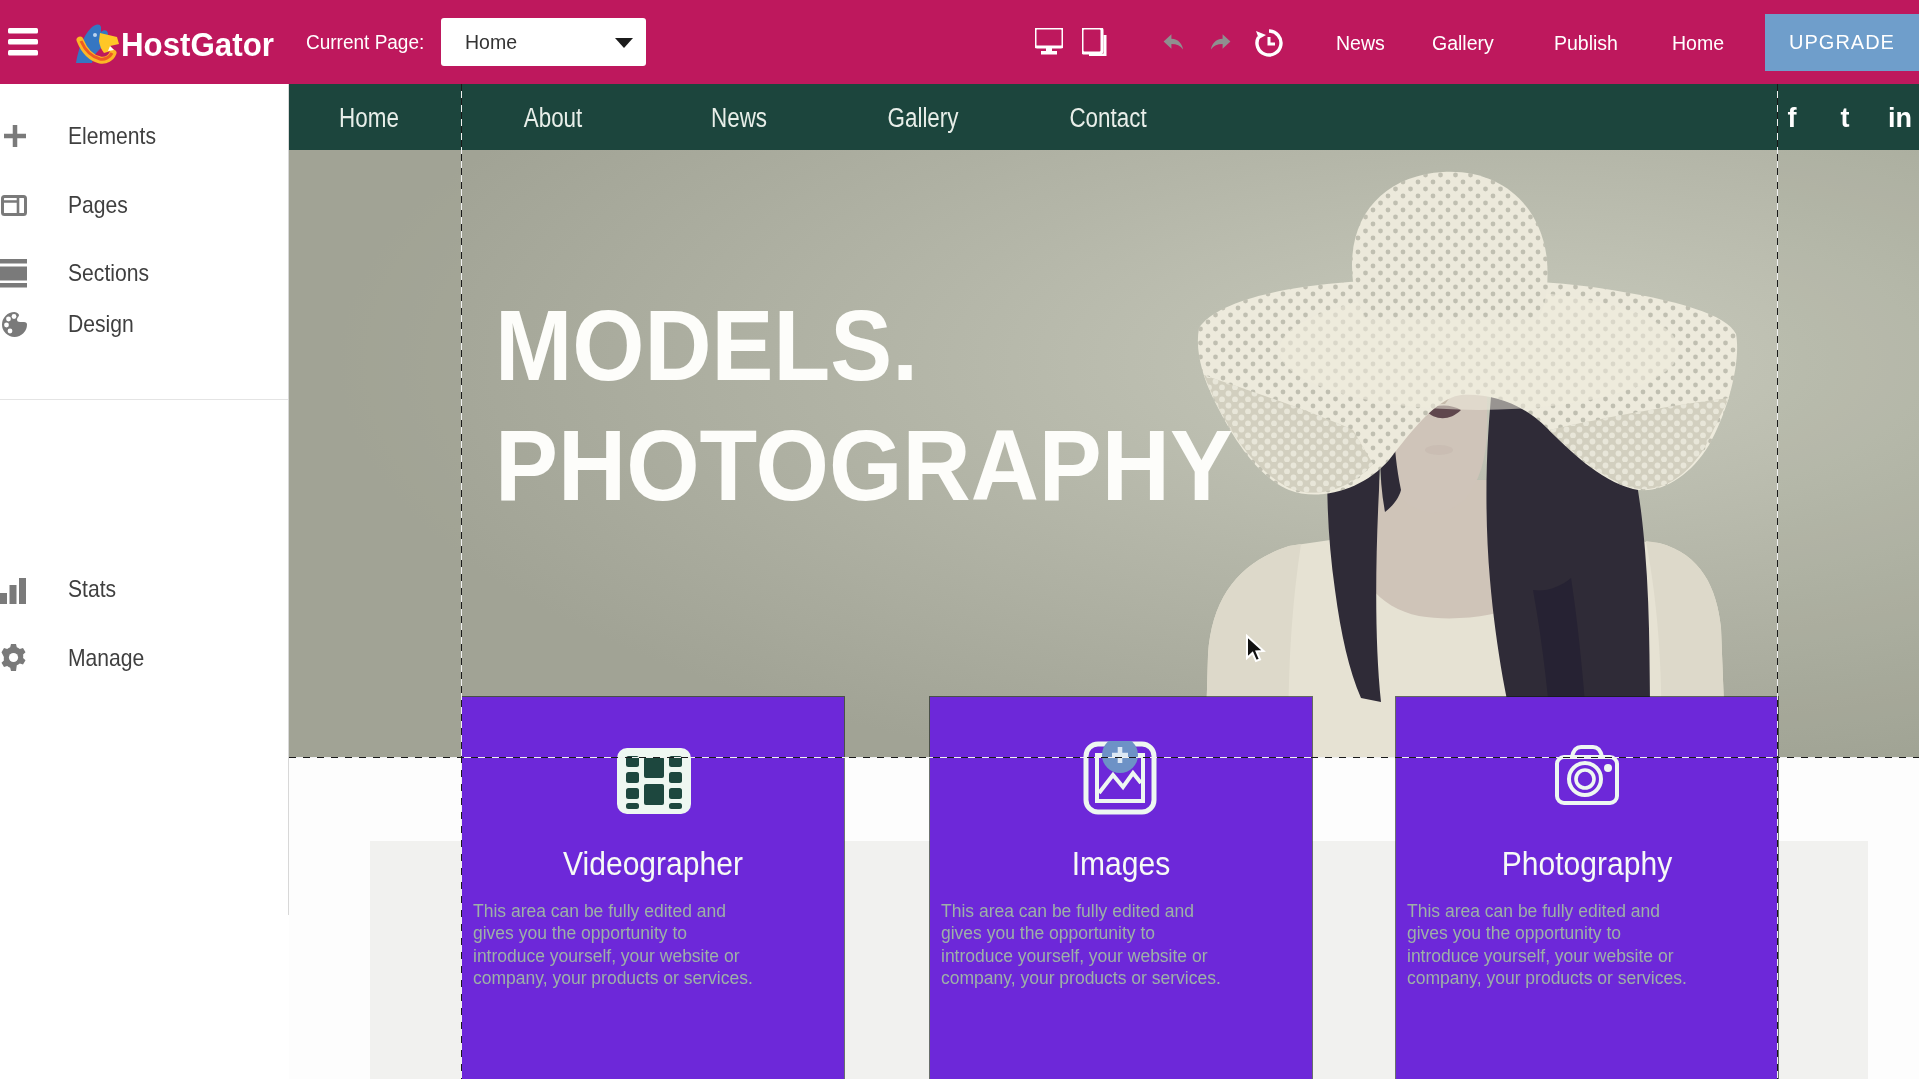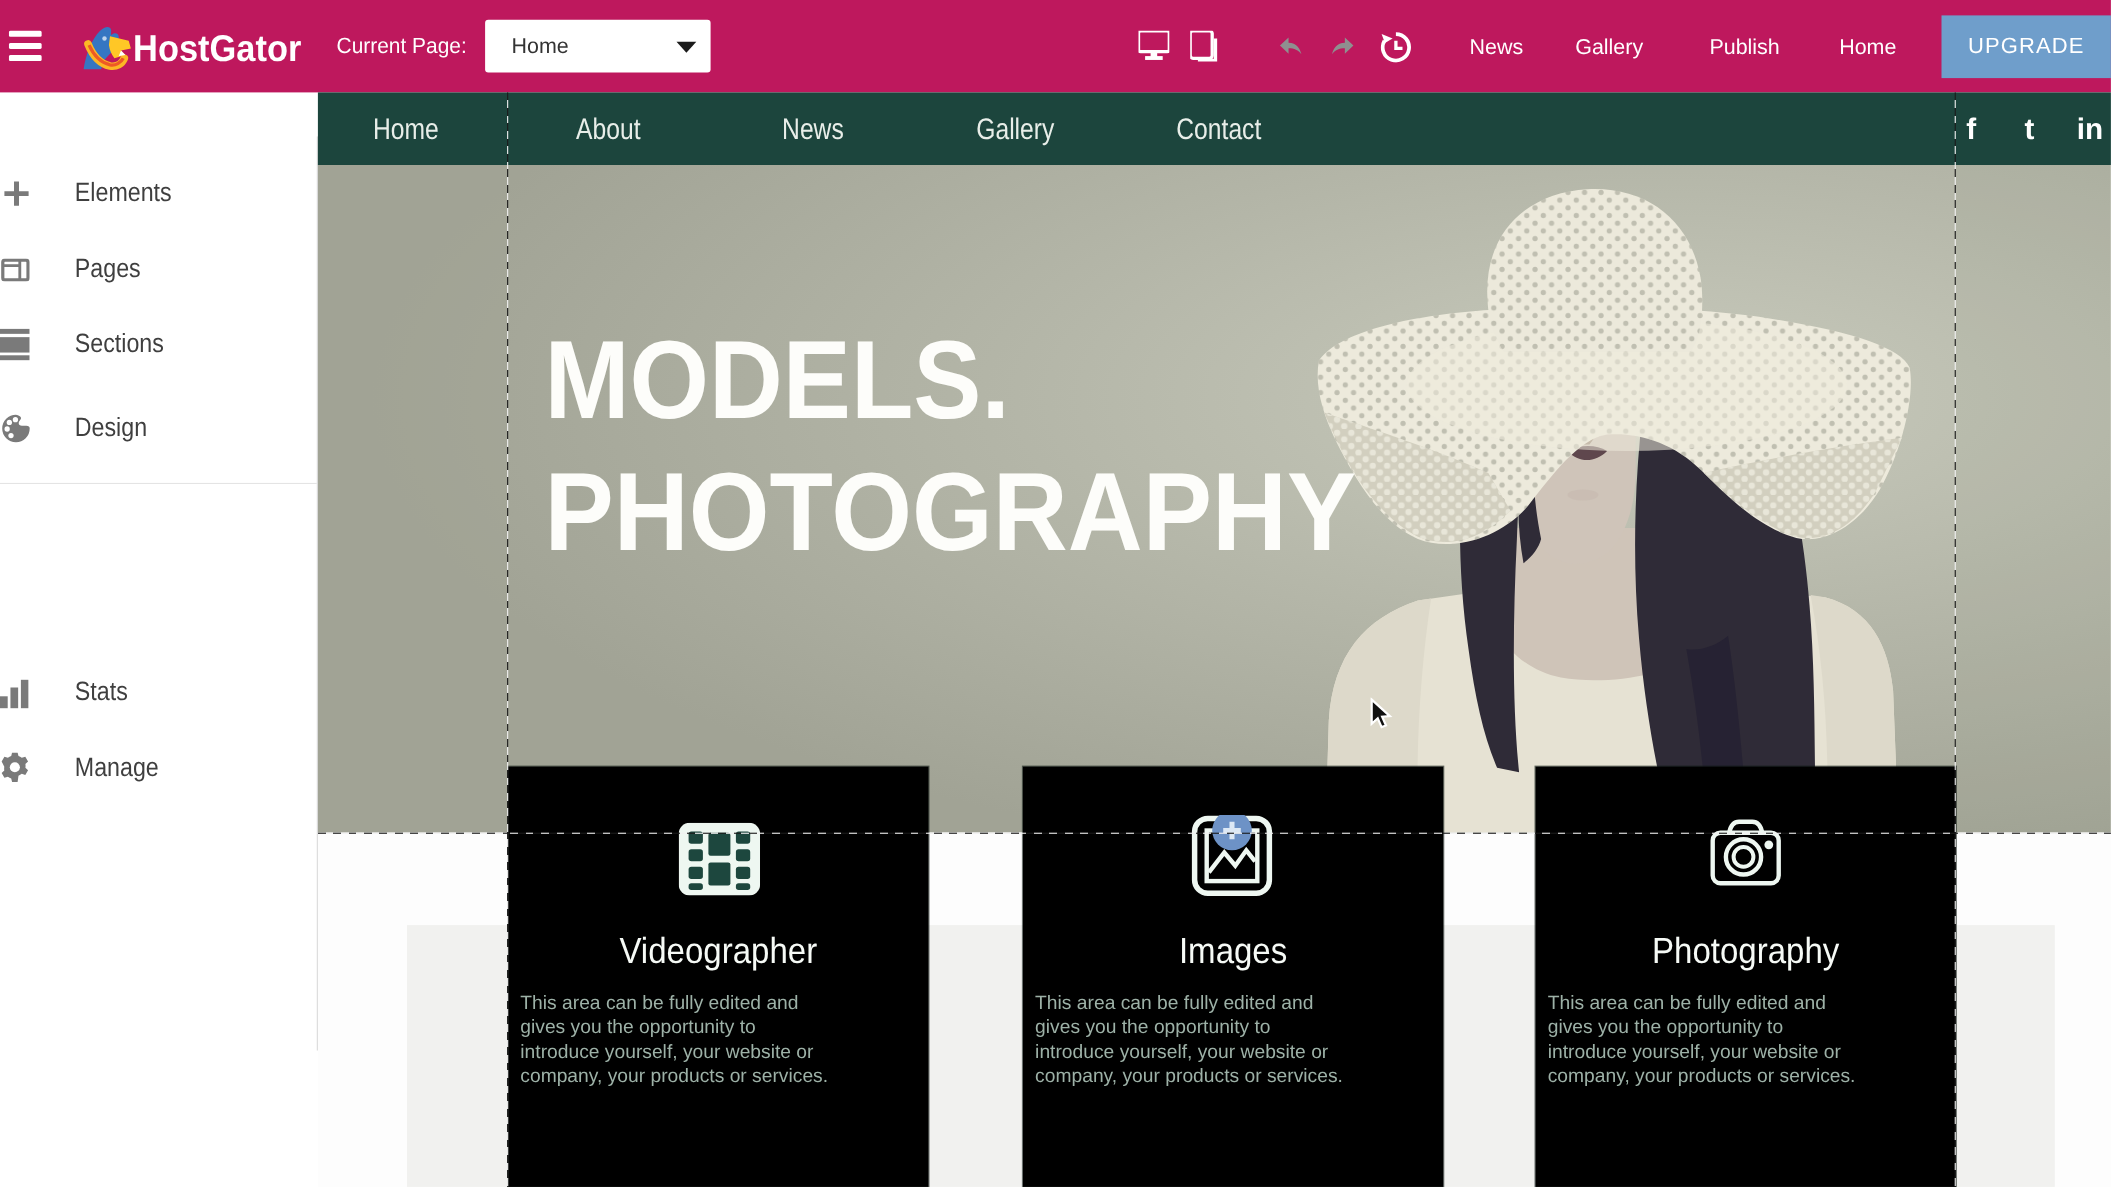--- a/index.html
+++ b/index.html
@@ -10,32 +10,32 @@
   #logotext{left:121px;top:25px;color:#fff;font-size:34px;font-weight:bold;transform:scaleX(.92);transform-origin:left center;}
   #curpage{left:306px;top:31px;color:#fff;font-size:20px;transform:scaleX(.95);transform-origin:left center;}
   #dropdown{left:441px;top:18px;width:205px;height:48px;background:#fff;border-radius:3px;}
   #dropdown span{position:absolute;left:24px;top:13px;font-size:19.5px;color:#333;}
   #dropdown .caret{position:absolute;right:13px;top:20px;width:0;height:0;
     border-left:9px solid transparent;border-right:9px solid transparent;border-top:10px solid #1b1b1b;}
   .tbtxt{color:#fff;font-size:19.5px;top:32px;}
   #upgrade{left:1765px;top:14px;width:154px;height:57px;background:#6f9ecb;color:#fff;
     font-size:20px;letter-spacing:1px;text-align:center;line-height:57px;}
   
-  #sidebar{left:0;top:84px;width:288px;height:831px;background:#fff;border-right:1px solid #d8d8d8;margin-top:40px;}
+  #sidebar{left:0;top:84px;width:288px;height:831px;background:#fff;border-right:1px solid #d8d8d8;}
   .srow{position:absolute;left:0;width:288px;height:40px;}
   .srow .lbl{position:absolute;left:68px;top:50%;transform:translateY(-50%) scaleX(.88);transform-origin:left center;font-size:24px;color:#3f3f3f;}
   #sdivider{position:absolute;left:0;top:315px;width:288px;height:1px;background:#e4e4e4;}
   
   #nav{left:289px;top:84px;width:1630px;height:66px;background:#1c453d;}
   .navlink{position:absolute;top:52%;transform:translate(-50%,-50%) scaleX(.83);color:#e8eee9;font-size:27px;}
   .soc{position:absolute;top:52%;transform:translate(-50%,-50%);color:#fff;font-size:27px;font-weight:bold;}
   #hero{left:289px;top:150px;width:1630px;height:607px;}
   #below{left:289px;top:757px;width:1630px;height:322px;background:#fdfdfd;}
   #graypanel{left:370px;top:841px;width:1498px;height:238px;background:#f1f1ef;}
-  .card{position:absolute;top:697px;width:382px;height:382px;background:#000000;box-shadow:0 0 0 1px rgba(15,25,20,.6);}
+  .card{position:absolute;top:697px;width:382px;height:382px;background:#6d28d9;box-shadow:0 0 0 1px rgba(15,25,20,.6);}
   .ttl{position:absolute;text-align:center;color:#f6faf6;font-size:33px;width:382px;left:0;top:845px;transform:scaleX(.91);}
   .bod{position:absolute;left:11px;top:203px;width:360px;text-align:left;color:#9db1a7;
     font-size:17.5px;line-height:22.4px;}
   
   .vdash{width:1px;background:repeating-linear-gradient(180deg,#1a1a1a 0 7px,#f0f0f0 7px 14px);}
   .hdash{height:1px;background:repeating-linear-gradient(90deg,#1a1a1a 0 7px,#f0f0f0 7px 14px);}
 </style>
 </head>
 <body>
 <div id="topbar" class="abs">
@@ -107,21 +107,21 @@
     </svg>
   </div>
   <div class="srow" style="top:169px">
       <span class="lbl">Sections</span>
     <svg style="position:absolute;left:0px;top:5px" width="27" height="30" viewBox="0 0 27 30">
       <rect x="0" y="1" width="27" height="4.5" fill="#7a7a7a"></rect>
       <rect x="0" y="8.5" width="27" height="14" fill="#7a7a7a"></rect>
       <rect x="0" y="25" width="27" height="4.5" fill="#7a7a7a"></rect>
     </svg>
   </div>
-  <div class="srow" style="top:245px">
+  <div class="srow" style="top:220px">
       <span class="lbl">Design</span>
     <svg style="position:absolute;left:1px;top:7px" width="27" height="27" viewBox="0 0 27 27">
       <path d="M13.5 1 A 12.5 12.5 0 1 0 26 13.5 Q26 11 23 11 L19 11 Q16 11 16 8.5 Q16 7 17.5 5.5 Q19 4 17 2.5 Q15.5 1 13.5 1 Z" fill="#7a7a7a"></path>
       <circle cx="7.5" cy="8" r="2.4" fill="#fff"></circle>
       <circle cx="13" cy="5.5" r="2.4" fill="#fff"></circle>
       <circle cx="5.5" cy="14" r="2.4" fill="#fff"></circle>
       <circle cx="9" cy="20" r="2.4" fill="#fff"></circle>
     </svg>
   </div>
   <div id="sdivider"></div>

